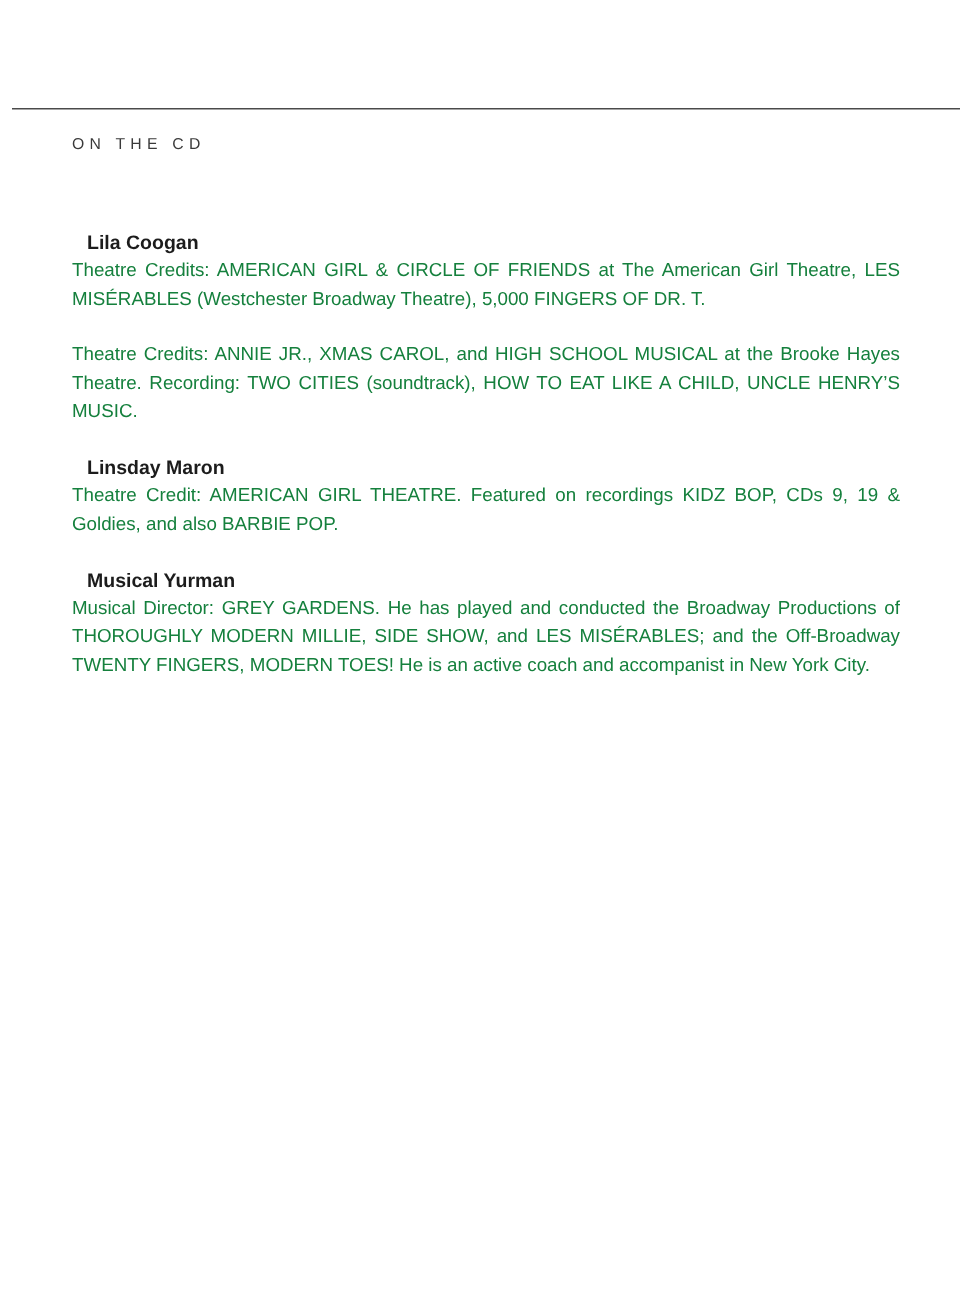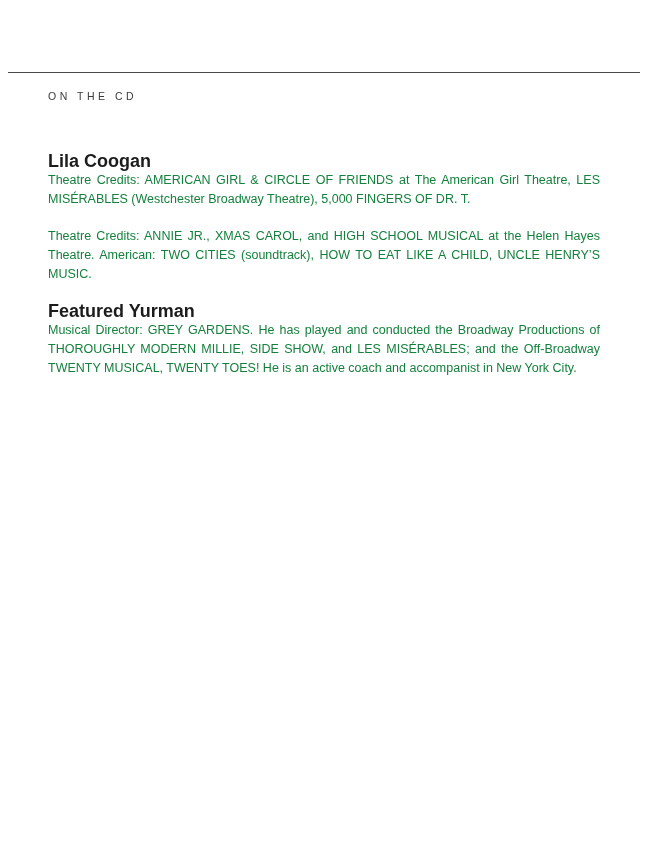--- a/index.html
+++ b/index.html
@@ -36,23 +36,24 @@
     position: absolute;
     top: 152px;
     left: 48px;
     width: 552px;
   }
   .entry {
     margin-bottom: 18px;
   }
   .entry-name {
     font-weight: 700;
-    font-size: 18px;
+    font-size: 13px;
     line-height: 19px;
     color: #1c1c1c;
+    margin-left: 10px;
   }
   .entry-bio {
     font-size: 12.5px;
     line-height: 19px;
     color: #15803d;
     text-align: justify;
   }
 </style>
 </head>
 <body>
@@ -64,24 +65,28 @@
   <div class="section-label">ON THE CD</div>
 
   <div class="content">
 
     <div class="entry">
       <div class="entry-name">Lila Coogan</div>
       <div class="entry-bio">Theatre Credits: AMERICAN GIRL &amp; CIRCLE OF FRIENDS at The American Girl Theatre, LES MISÉRABLES (Westchester Broadway Theatre), 5,000 FINGERS OF DR. T.</div>
     </div>
 
     <div class="entry">
-      <div class="entry-bio">Theatre Credits: ANNIE JR., XMAS CAROL, and HIGH SCHOOL MUSICAL at the Helen Hayes Theatre. American: TWO CITIES (soundtrack), HOW TO EAT LIKE A CHILD, UNCLE HENRY’S MUSIC.</div>
+      <div class="entry-bio">Theatre Credits: ANNIE JR., XMAS CAROL, and HIGH SCHOOL MUSICAL at the Brooke Hayes Theatre. Recording: TWO CITIES (soundtrack), HOW TO EAT LIKE A CHILD, UNCLE HENRY’S MUSIC.</div>
     </div>
 
+    <div class="entry">
+      <div class="entry-name">Linsday Maron</div>
+      <div class="entry-bio">Theatre Credit: AMERICAN GIRL THEATRE. Featured on recordings KIDZ BOP, CDs 9, 19 &amp; Goldies, and also BARBIE POP.</div>
+    </div>
 
     <div class="entry">
-      <div class="entry-name">Featured Yurman</div>
-      <div class="entry-bio">Musical Director: GREY GARDENS. He has played and conducted the Broadway Productions of THOROUGHLY MODERN MILLIE, SIDE SHOW, and LES MISÉRABLES; and the Off-Broadway TWENTY MUSICAL, TWENTY TOES! He is an active coach and accompanist in New York City.</div>
+      <div class="entry-name">Musical Yurman</div>
+      <div class="entry-bio">Musical Director: GREY GARDENS. He has played and conducted the Broadway Productions of THOROUGHLY MODERN MILLIE, SIDE SHOW, and LES MISÉRABLES; and the Off-Broadway TWENTY FINGERS, MODERN TOES! He is an active coach and accompanist in New York City.</div>
     </div>
 
   </div>
 
 </div>
 
 </body></html>

